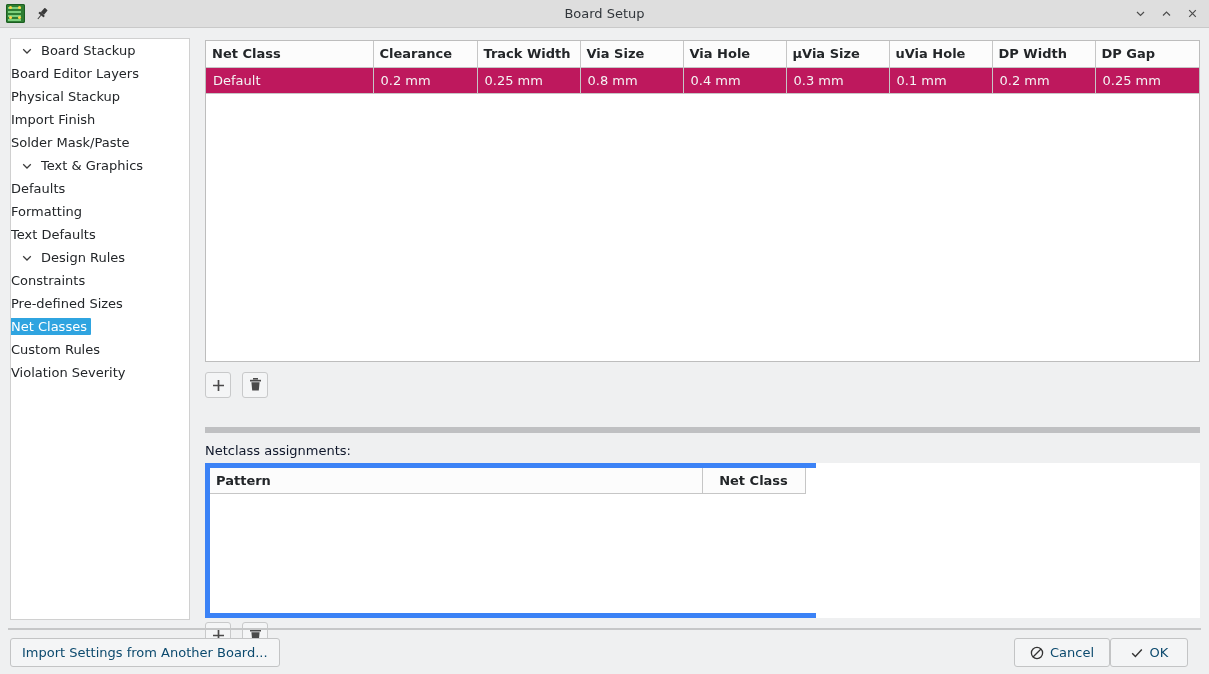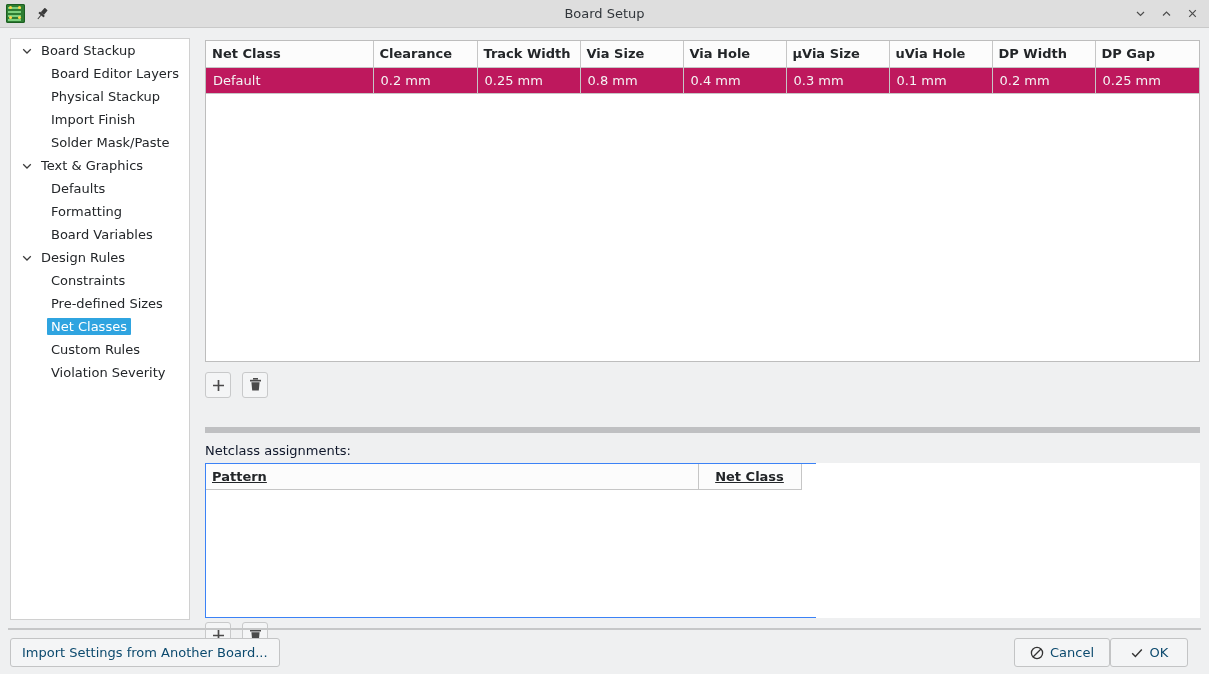--- a/index.html
+++ b/index.html
@@ -113,21 +113,21 @@
   }
   .tree-item {
     height: 23px;
     display: flex;
     align-items: center;
     font-size: 13px;
     color: #232629;
     white-space: nowrap;
   }
   .tree-item.level0 { padding-left: 8px; }
-  .tree-item.level1 { padding-left: 40px; }
+  .tree-item.level1 { }
   .twisty {
     width: 16px;
     height: 16px;
     margin-right: 6px;
     display: inline-flex;
     align-items: center;
     justify-content: center;
     color: #3c3c3c;
     flex: 0 0 auto;
   }
@@ -233,24 +233,23 @@
   }
 
   
   .assign-wrap {
     position: absolute;
     left: 0;
     top: 423px;
     width: 667px;
     height: 155px;
     background: #ffffff;
-    border: 1px solid #3b82f6;
+    border: 5px solid #3b82f6;
     box-sizing: border-box;
     overflow: hidden;
-    text-decoration: underline;
   }
   table.as-grid {
     border-collapse: collapse;
     table-layout: fixed;
     width: 595px;
   }
   table.as-grid th {
     background: #fcfcfc;
     border-right: 1px solid #c6c6c6;
     border-bottom: 1px solid #c6c6c6;
@@ -400,21 +399,21 @@
           </span>
           <span class="tree-label">Text &amp; Graphics</span>
         </div>
         <div class="tree-item level1">
           <span class="tree-label">Defaults</span>
         </div>
         <div class="tree-item level1">
           <span class="tree-label">Formatting</span>
         </div>
         <div class="tree-item level1">
-          <span class="tree-label">Board Variables</span>
+          <span class="tree-label">Text Defaults</span>
         </div>
         <div class="tree-item level0">
           <span class="twisty">
             <svg width="12" height="12" viewBox="0 0 12 12">
               <path d="M2.2 4.2 L6 8 L9.8 4.2" fill="none" stroke="#3c3c3c" stroke-width="1.25"></path>
             </svg>
           </span>
           <span class="tree-label">Design Rules</span>
         </div>
         <div class="tree-item level1">

